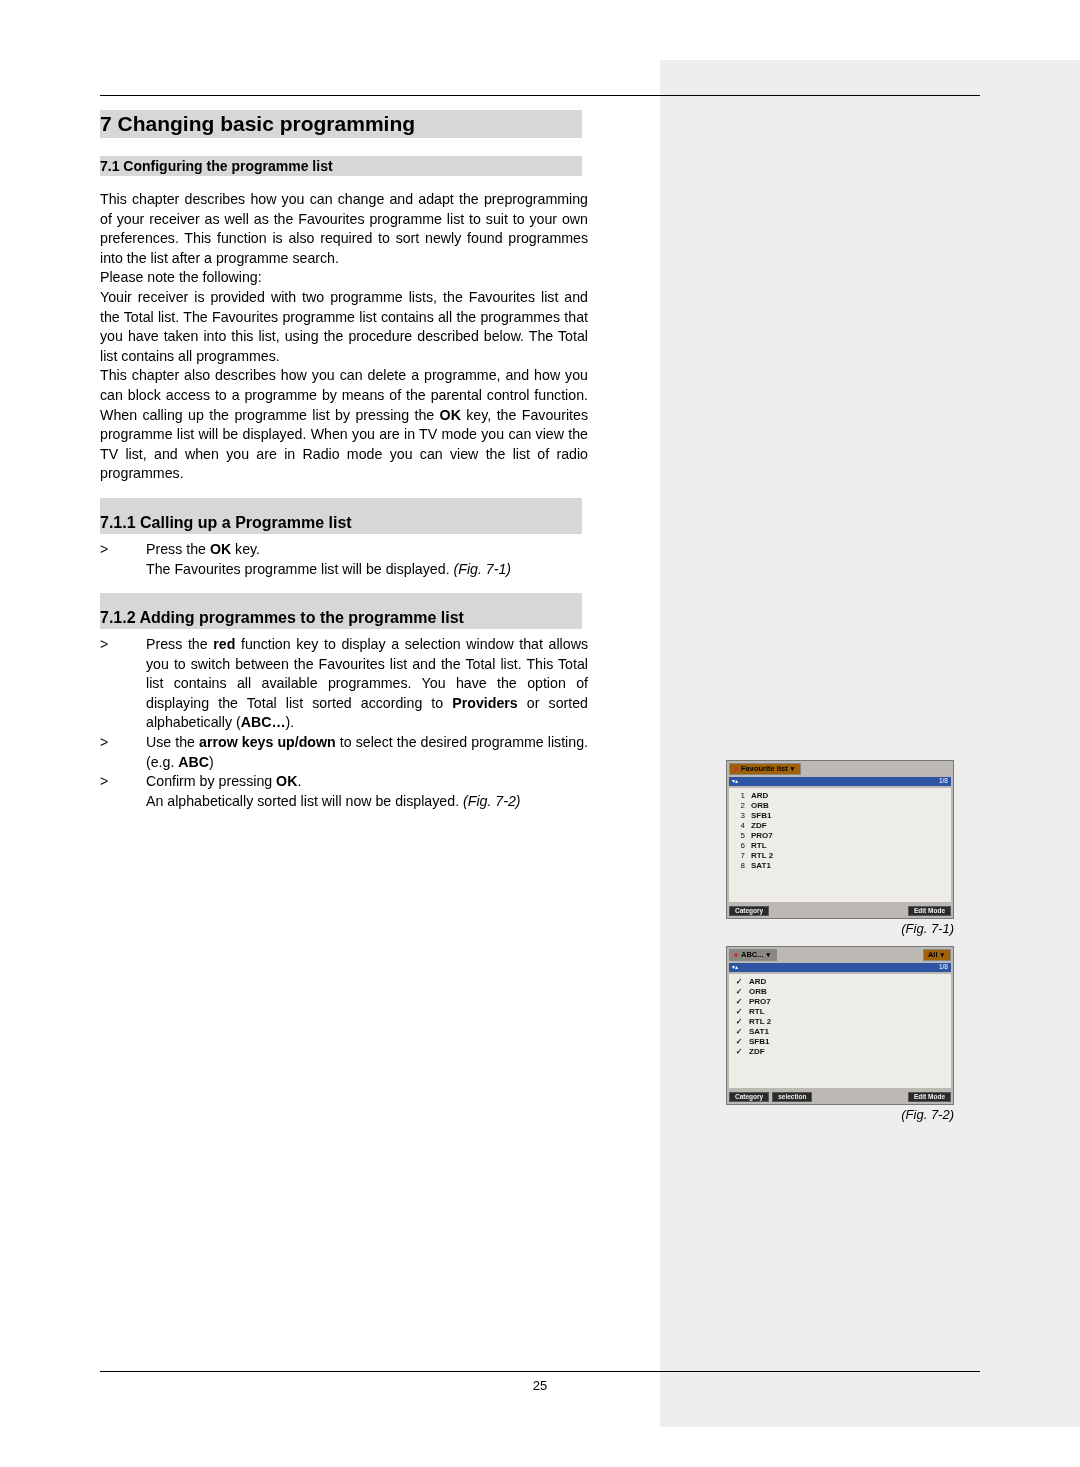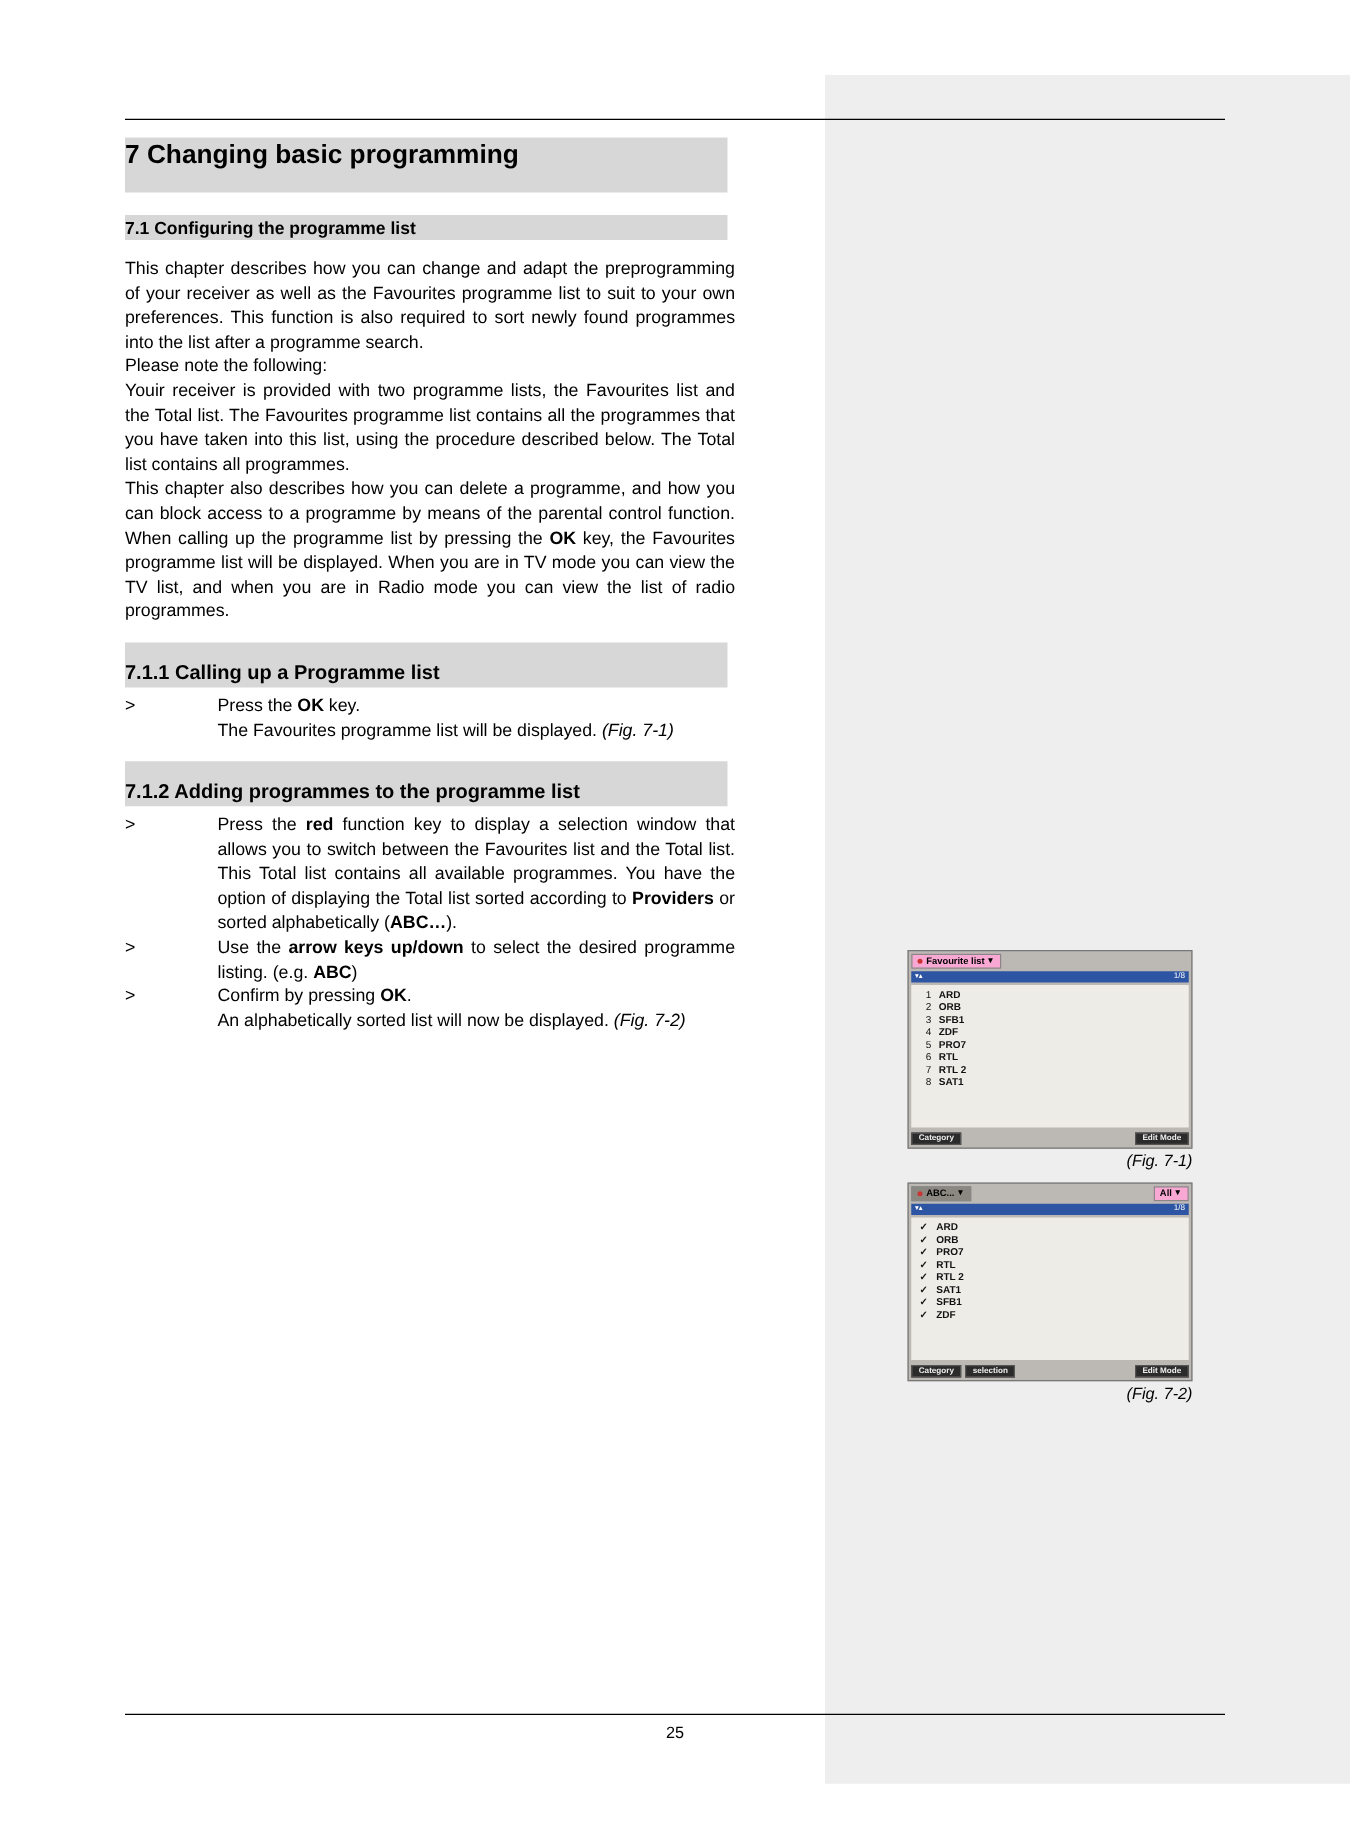--- a/index.html
+++ b/index.html
@@ -35,21 +35,21 @@
     border-bottom: 1.6px solid #000;
     padding-top: 14px;
   }
   .main-col {
     width: 500px;
   }
   h1 {
     font-size: 21px;
     font-weight: bold;
     background: #d7d7d7;
-    padding: 2px 4px 18px 0;
+    padding: 2px 4px 2px 0;
     margin: 0 0 18px 0;
     width: 478px;
   }
   h2 {
     font-size: 14px;
     font-weight: bold;
     background: #d7d7d7;
     padding: 2px 4px 2px 0;
     margin: 0 0 14px 0;
     width: 478px;
@@ -76,21 +76,20 @@
     width: 488px;
     line-height: 1.38;
     text-align: justify;
   }
   .step-marker {
     width: 46px;
     flex: 0 0 46px;
   }
   .step-text {
     flex: 1;
-    margin-left: 28px;
   }
   .page-num {
     position: absolute;
     bottom: -22px;
     left: 0;
     right: 0;
     text-align: center;
     font-size: 13px;
   }
   
@@ -106,21 +105,21 @@
     font-size: 8px;
     line-height: 1;
     color: #111;
   }
   .osd-header {
     display: flex;
     gap: 3px;
     padding: 2px;
   }
   .tab {
-    background: #f9a8d4;
+    background: #a16207;
     color: #000;
     padding: 1px 6px 1px 4px;
     border: 1px solid #888;
     font-size: 7.5px;
     font-weight: bold;
     display: inline-flex;
     align-items: center;
   }
   .tab .dot { display:inline-block; width:4px; height:4px; background:#c33; margin-right:3px; border-radius:50%; }
   .tab .arrow { margin-left:3px; font-size:7px; }

